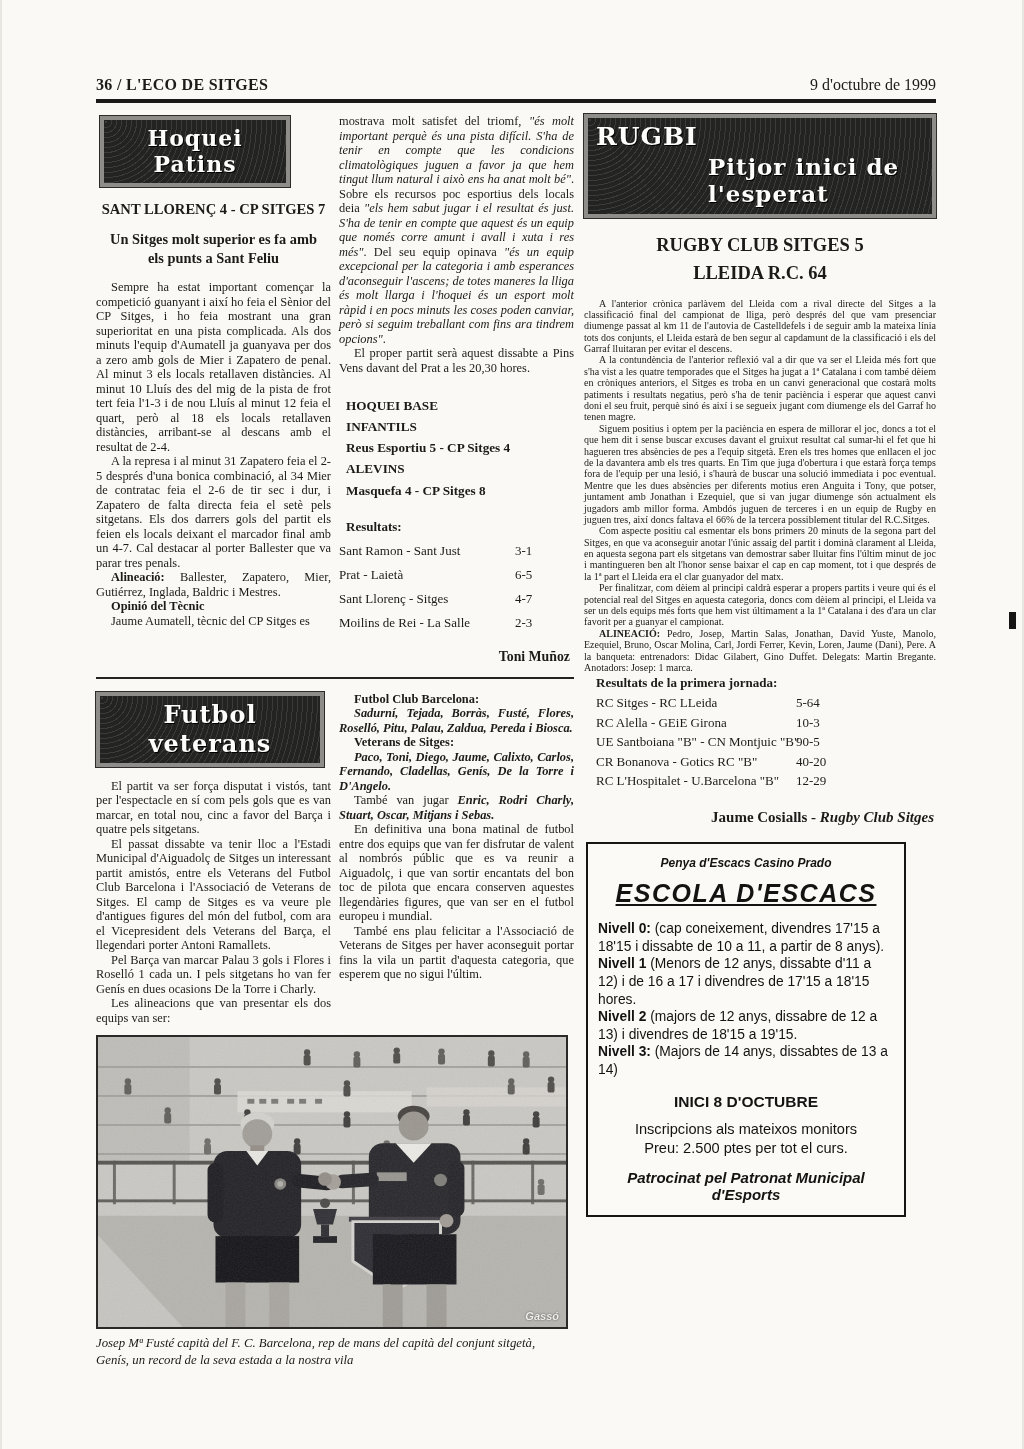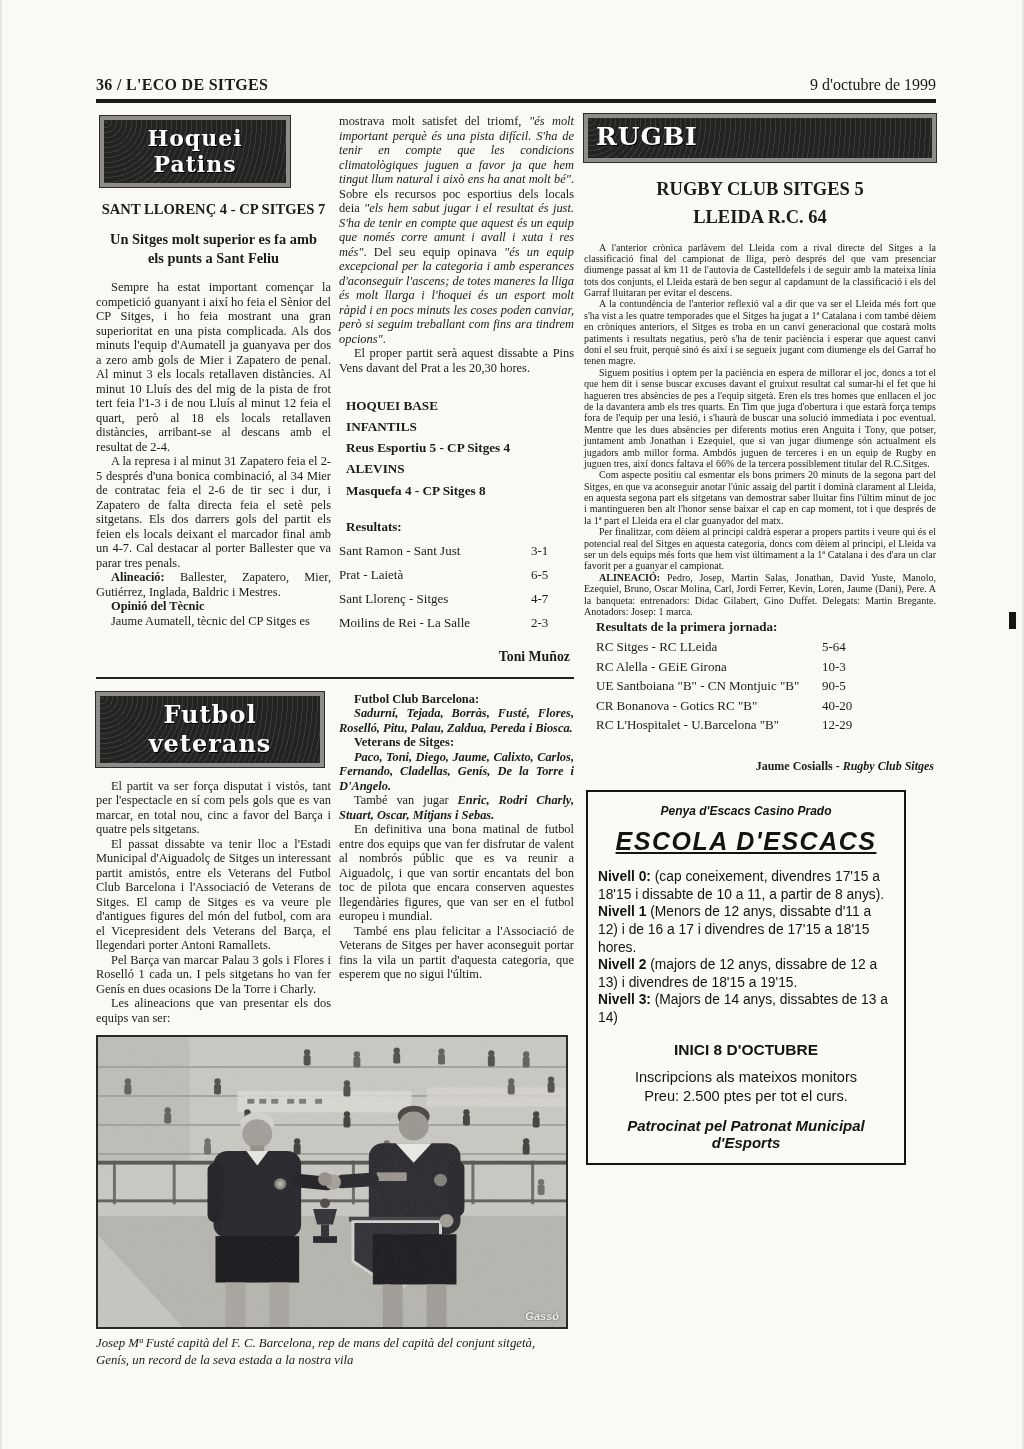--- a/index.html
+++ b/index.html
@@ -48,32 +48,32 @@
   .bi { font-weight:bold; font-style:italic; }
   .seg-i { font-style:italic; }
   .seg-b { font-weight:bold; }
 
   .base-block { margin-top:20px; padding-left:7px; font-weight:bold;
     font-size:13.2px; line-height:1.6; }
 
   .results { margin-top:18px; font-size:13px; }
   .results .results-label { font-weight:bold; padding-left:7px; margin-bottom:4px; }
   .res-row { position:relative; line-height:24px; padding-right:4px; }
-  .res-row .score { position:absolute; left:192px; }
+  .res-row .score { position:absolute; left:176px; }
   .byline { text-align:right; font-weight:bold; font-size:13.8px; margin-top:14px; padding-right:4px; }
 
   .rule { border:none; border-top:2px solid #232220; margin:12px 0 13px; }
 
   
   .rtitle { text-align:center; font-size:18.5px; font-weight:bold; line-height:1.5; margin:14px 0 10px; }
   .rres { margin-top:2px; padding-left:12px; font-size:13px; }
   .rres .results-label { font-weight:bold; margin-bottom:2px; }
   .rres .res-row { line-height:19.5px; }
-  .rres .res-row .score { left:226px; }
-  .rbyline { text-align:right; font-size:12px; margin-top:24px; padding-right:2px; }
+  .rres .res-row .score { left:200px; }
+  .rbyline { text-align:right; font-size:15px; margin-top:18px; padding-right:2px; }
   .rbyline .nm { font-weight:bold; }
   .rbyline .org { font-weight:bold; font-style:italic; }
 
   
   .photo-fig { position:relative; width:472px; height:294px; margin-top:10px;
     border:2px solid #2a2927; background:#c6c4bf; }
   .photo-fig svg { display:block; width:100%; height:100%; }
   .watermark { position:absolute; right:7px; bottom:5px; color:#efeeea;
     font-family:"Liberation Sans", sans-serif; font-weight:bold; font-style:italic;
     font-size:11px; text-shadow:0 0 2px #4a4947; }
@@ -283,20 +283,21 @@
           </svg>
           <span class="watermark">Gassó</span>
         </figure>
         <figcaption class="caption">Josep Mª Fusté capità del F. C. Barcelona, rep de mans del capità del conjunt sitgetà, Genís, un record de la seva estada a la nostra vila</figcaption>
 
       </div>
 
       <div class="rightcol">
         <div class="banner banner-rugbi">
           <div class="rline1">RUGBI</div>
+          <div class="rline2">Pitjor inici de l'esperat</div>
         </div>
         <h2 class="rtitle">
           <span>RUGBY CLUB SITGES 5</span><br>
           <span>LLEIDA R.C. 64</span>
         </h2>
         <p class="rbody ind">A l'anterior crònica parlàvem del Lleida com a rival directe del Sitges a la classificació final del campionat de lliga, però després del que vam presenciar diumenge passat al km 11 de l'autovia de Castelldefels i de seguir amb la mateixa línia tots dos conjunts, el Lleida estarà de ben segur al capdamunt de la classificació i els del Garraf lluitaran per evitar el descens.</p>
         <p class="rbody ind">A la contundència de l'anterior reflexió val a dir que va ser el Lleida més fort que s'ha vist a les quatre temporades que el Sitges ha jugat a 1ª Catalana i com també dèiem en cròniques anteriors, el Sitges es troba en un canvi generacional que costarà molts patiments i resultats negatius, però s'ha de tenir paciència i esperar que aquest canvi doni el seu fruit, perquè sinó és així i se segueix jugant com diumenge els del Garraf ho tenen magre.</p>
         <p class="rbody ind">Siguem positius i optem per la paciència en espera de millorar el joc, doncs a tot el que hem dit i sense buscar excuses davant el gruixut resultat cal sumar-hi el fet que hi hagueren tres absències de pes a l'equip sitgetà. Eren els tres homes que enllacen el joc de la davantera amb els tres quarts. En Tim que juga d'obertura i que estarà força temps fora de l'equip per una lesió, i s'haurà de buscar una solució immediata i poc eventual. Mentre que les dues absències per diferents motius eren Anguita i Tony, que potser, juntament amb Jonathan i Ezequiel, que si van jugar diumenge són actualment els jugadors amb millor forma. Ambdós juguen de terceres i en un equip de Rugby en juguen tres, així doncs faltava el 66% de la tercera possiblement titular del R.C.Sitges.</p>
         <p class="rbody ind">Com aspecte positiu cal esmentar els bons primers 20 minuts de la segona part del Sitges, en que va aconseguir anotar l'únic assaig del partit i dominà clarament al Lleida, en aquesta segona part els sitgetans van demostrar saber lluitar fins l'últim minut de joc i mantingueren ben alt l'honor sense baixar el cap en cap moment, tot i que després de la 1ª part el Lleida era el clar guanyador del matx.</p>
         <p class="rbody ind">Per finalitzar, com dèiem al principi caldrà esperar a propers partits i veure qui és el potencial real del Sitges en aquesta categoria, doncs com dèiem al principi, el Lleida va ser un dels equips més forts que hem vist últimament a la 1ª Catalana i des d'ara un clar favorit per a guanyar el campionat.</p>

